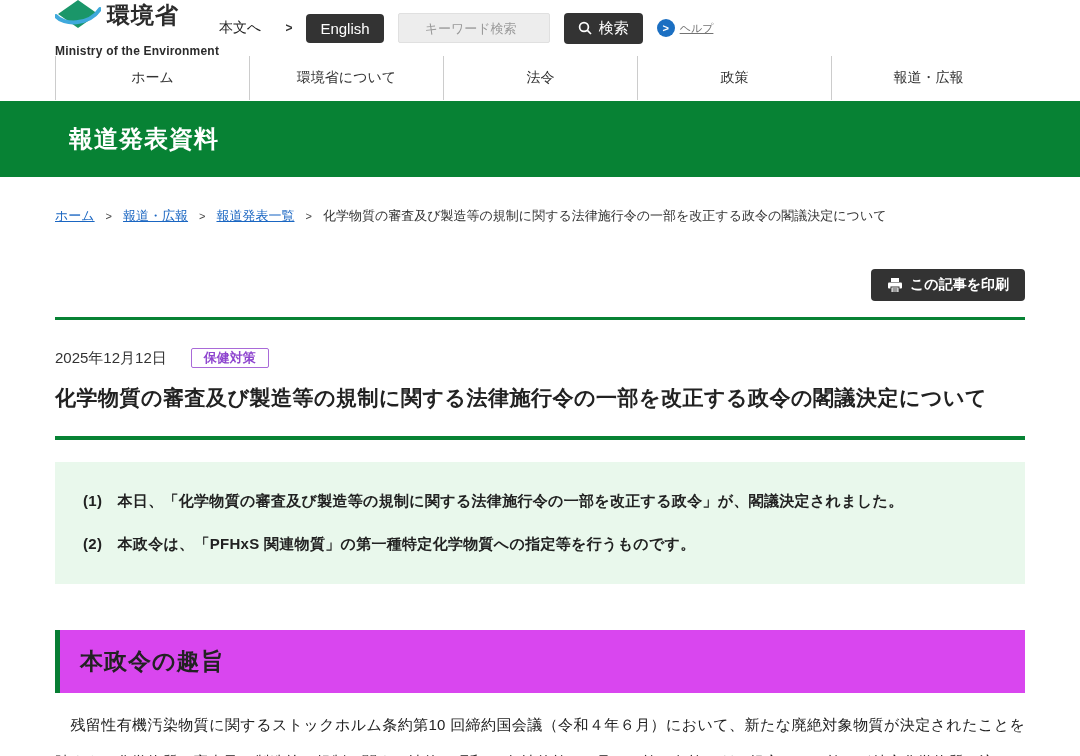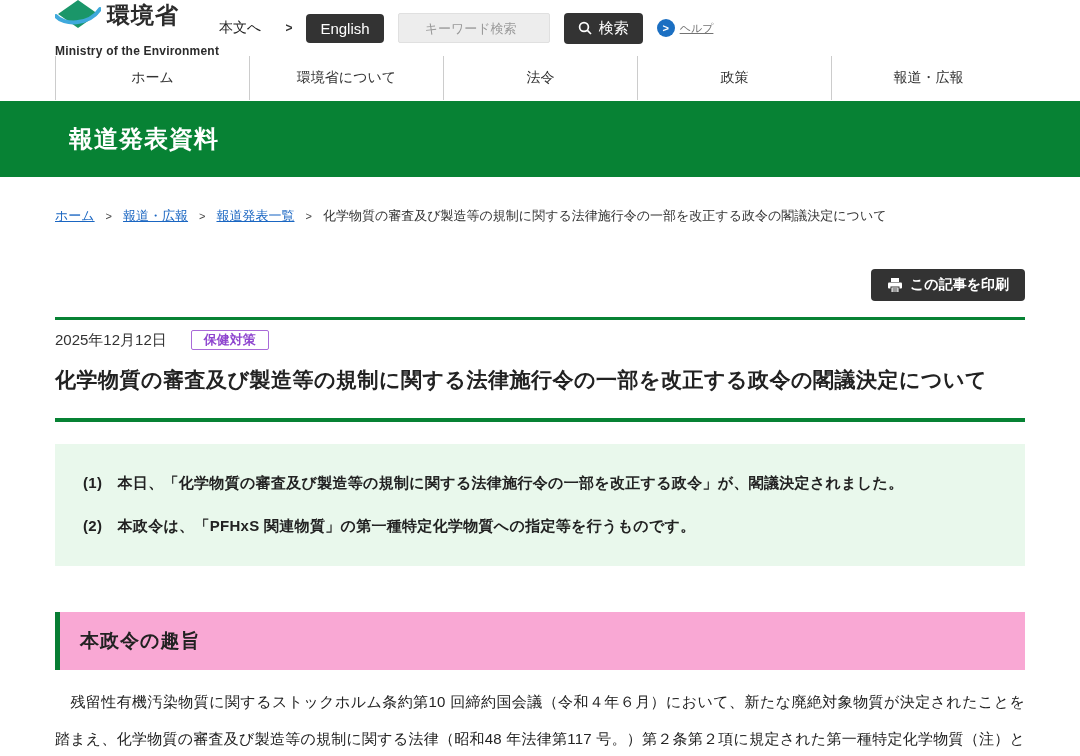--- a/index.html
+++ b/index.html
@@ -63,37 +63,37 @@
 
   
   .print-row { margin-top: 44px; display: flex; justify-content: flex-end; }
   .print-btn { font-size: 14px; font-weight: bold; padding: 7px 16px; }
 
   
   .rule-green-thin { margin-top: 16px; border: none; border-top: 3px solid #078234; }
   .rule-green-thick { margin-top: 24px; border: none; border-top: 4px solid #078234; }
 
   
-  .meta-row { margin-top: 10px; display: flex; align-items: center; gap: 24px; }
+  .meta-row { margin-top: 28px; display: flex; align-items: center; gap: 24px; }
   .article-date { font-size: 15px; color: #333; }
   .category-badge {
     color: #8f46cf; border: 1px solid #a96ad8; background: #fff;
     font-size: 13px; font-weight: bold; padding: 0 12px; border-radius: 2px; cursor: pointer;
   }
   .article-title { margin-top: 16px; font-size: 21px; font-weight: bold; color: #222; letter-spacing: 0.5px; }
 
   
   .summary-box { margin-top: 22px; background: #e9f8ec; padding: 30px 28px; }
   .summary-line { font-size: 15px; font-weight: bold; color: #222; letter-spacing: 0.3px; }
   .summary-line + .summary-line { margin-top: 24px; }
 
   
   .section-heading {
-    margin-top: 46px; background: #f9a8d4; border-left: 5px solid #077d33;
-    padding: 16px 20px; font-size: 19px; font-weight: 600; color: #222; letter-spacing: 1px;
+    margin-top: 46px; background: #d946ef; border-left: 5px solid #077d33;
+    padding: 16px 20px; font-size: 23px; font-weight: 600; color: #222; letter-spacing: 1px;
   }
   .section-body { margin-top: 14px; font-size: 15px; line-height: 2.45; color: #222; text-align: justify; letter-spacing: 0.2px; }
 
   .icon-svg { display: block; }
 </style>
 </head>
 <body>
 
 <header class="top-header">
   <div class="logo">

